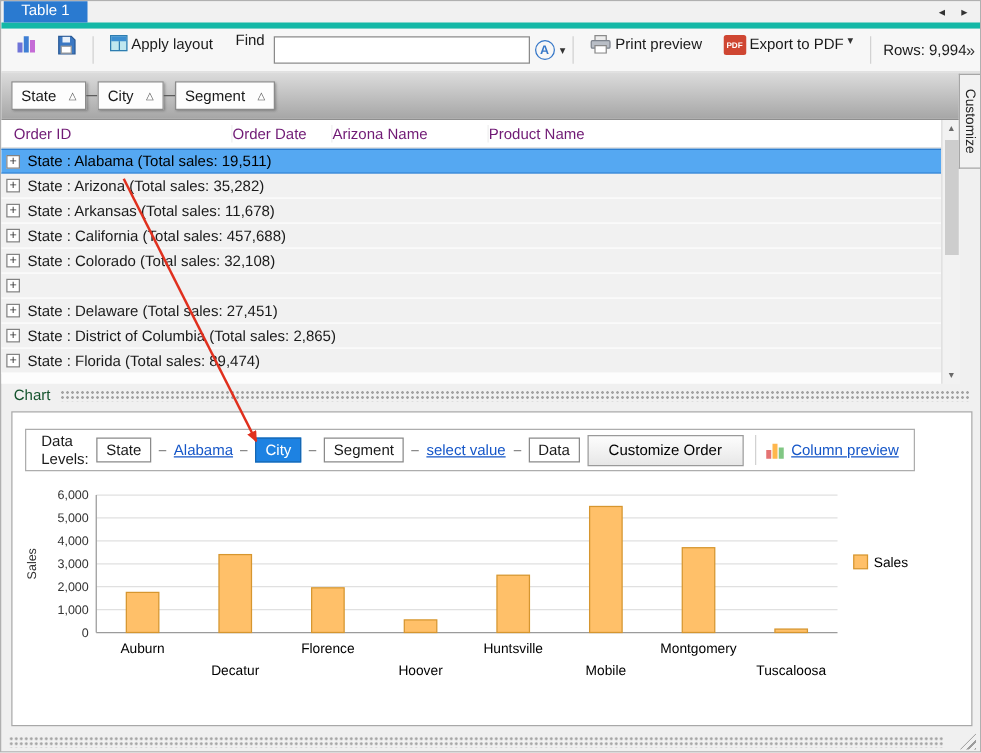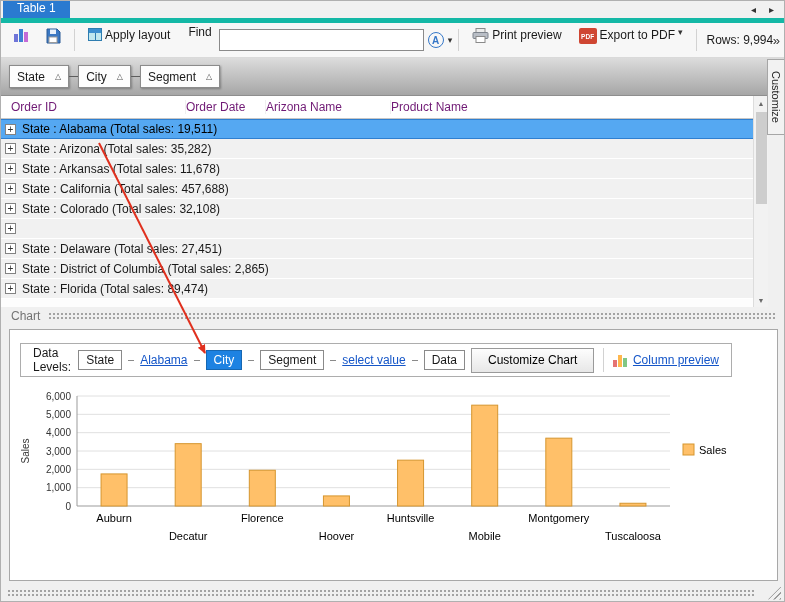--- a/index.html
+++ b/index.html
@@ -60,21 +60,21 @@
   .grid-row.selected{background:var(--selection_blue);border-top:1px solid var(--selection_border);border-bottom:1px solid var(--selection_border);height:20px;color:#000}
   .expand-box{width:11px;height:11px;border:1px solid #828282;background:#fff;font-size:10px;line-height:9px;text-align:center;color:#333;flex:none}
   .row-label{white-space:nowrap}
   .v-scroll{position:absolute;left:752px;top:95px;width:15px;height:211px;background:#f2f2f2;border-left:1px solid #dcdcdc;display:flex;flex-direction:column;align-items:center}
   .sb-btn{height:14px;width:100%;display:flex;align-items:center;justify-content:center;font-size:7px;color:#6a6a6a}
   .sb-btn.down{margin-top:auto}
   .sb-thumb{width:11px;height:92px;background:#cdcdcd;margin-top:2px;flex:none}
 
   
   .section-chart{position:absolute;left:0;top:306px;right:0;height:18px;display:flex;align-items:center;padding-left:10px;gap:8px}
-  .section-label{color:#737373}
+  .section-label{color:#14532d}
   .dots{flex:1;height:9px;margin-right:8px;background-image:radial-gradient(circle,#a3a3a3 1px,transparent 1.2px);background-size:4px 4px}
 
   
   .chart-panel{position:absolute;left:8px;top:328px;width:769px;height:252px;background:#fff;border:1px solid #a8a8a8}
   .crumb-bar{position:absolute;left:10px;top:13px;width:712px;height:34px;border:1px solid #adadad;display:flex;align-items:center;padding:0 12px;gap:6px;background:#fff}
   .crumb-items{display:contents}
   .crumb-box{height:20px;border:1px solid #8a8a8a;background:#fff;display:flex;align-items:center;padding:0 7px;white-space:nowrap}
   .crumb-box.active{background:var(--active_crumb_blue);border-color:#1667b2;color:#fff}
   .link{color:var(--link_blue);text-decoration:underline;cursor:pointer;white-space:nowrap}
   .crumb-dash{width:6px;height:1px;background:#8a8a8a;flex:none}
@@ -222,21 +222,21 @@
 
   <div class="section-chart">
     <span class="section-label">Chart</span>
     <span class="dots"></span>
   </div>
 
   <div class="chart-panel">
     <div class="crumb-bar">
       <span class="crumb-label">Data Levels:</span>
       <span class="crumb-items" id="crumb-items"><span class="crumb-box">State</span><span class="crumb-dash"></span><a class="link">Alabama</a><span class="crumb-dash"></span><span class="crumb-box active">City</span><span class="crumb-dash"></span><span class="crumb-box">Segment</span><span class="crumb-dash"></span><a class="link">select value</a><span class="crumb-dash"></span><span class="crumb-box">Data</span></span>
-      <button class="customize-chart-btn">Customize Chart</button>
+      <button class="customize-chart-btn">Customize Order</button>
       <span class="crumb-sep"></span>
       <span class="ic-chart diagram-colors">
           <i></i>
           <i></i>
           <i></i>
         </span>
       <a class="link">Column preview</a>
     </div>
     <svg id="chart-svg" width="750" height="182">
         <line x1="62" y1="118" x2="655" y2="118" stroke="#9b9b9b" stroke-width="1"></line>

